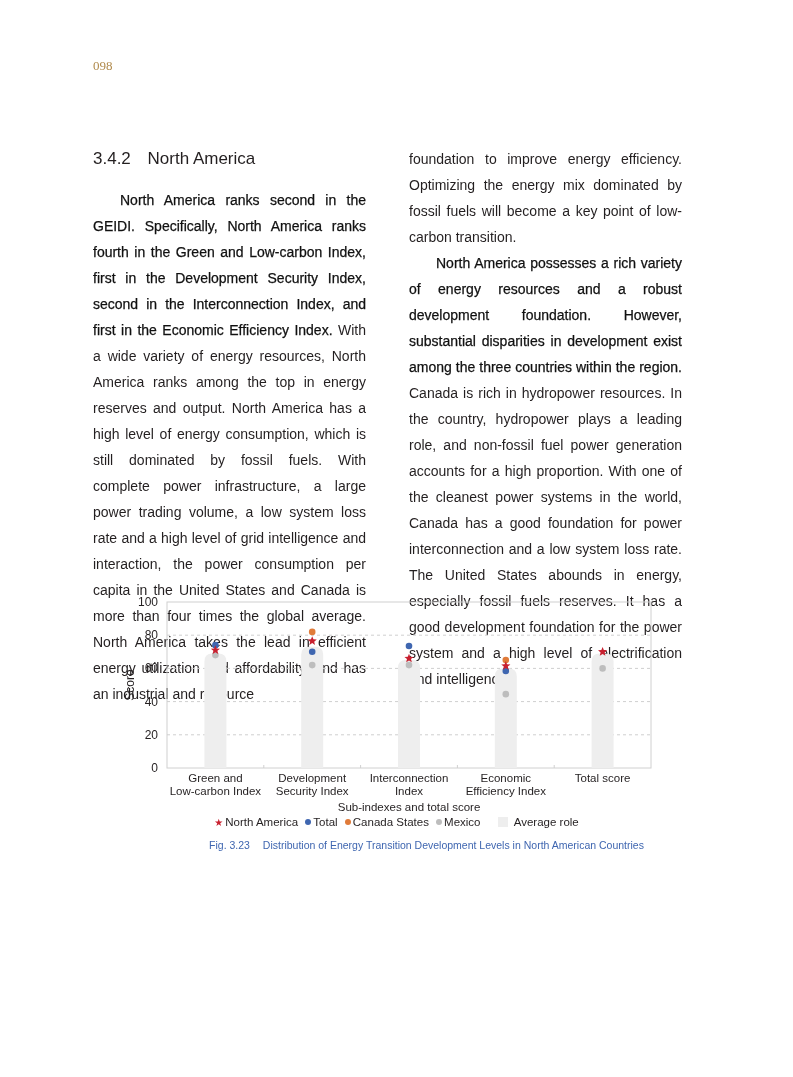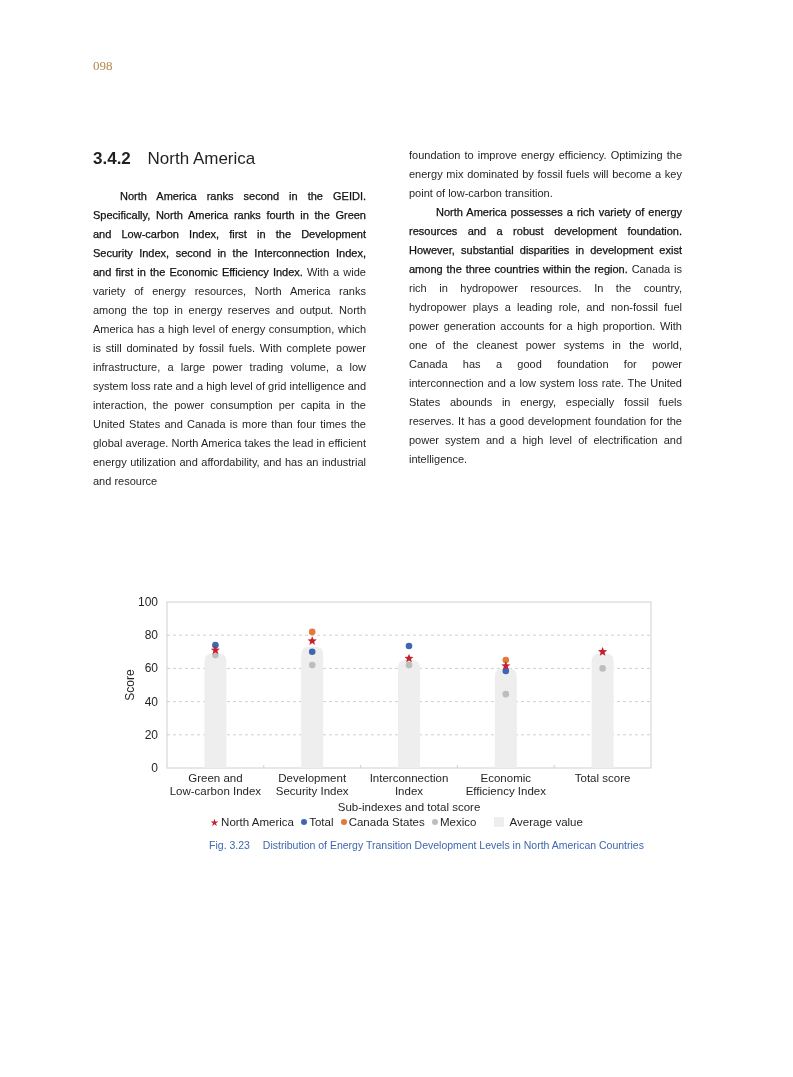--- a/index.html
+++ b/index.html
@@ -1,21 +1,21 @@
 <!DOCTYPE html>
 <html><head>
 <meta charset="utf-8">
 <style>
   html, body { margin:0; padding:0; background:#fff; }
   body { width:793px; height:1077px; position:relative; overflow:hidden;
          font-family:"Liberation Sans", sans-serif; color:#231f20; }
   .page-num { position:absolute; left:93px; top:58px; font-size:13px; color:#b08a4c;font-family:Liberation Serif, serif; }
   .section-title { position:absolute; left:93px; top:149px; font-size:17px; color:#231f20; }
-  .section-title .num { margin-right:12px;font-weight:bold; }
-  .col { position:absolute; width:273px; font-size:11px; line-height:19px; text-align:justify; color:#231f20; }
+  .section-title .num { margin-right:12px; }
+  .col { position:absolute; width:273px; font-size:14px; line-height:26px; text-align:justify; color:#231f20; }
   .col-left { left:93px; top:187px; }
   .col-right { left:409px; top:146px; }
   .col p { margin:0; }
   .indent { text-indent:27px; }
   .strong { color:#111; font-weight:normal; -webkit-text-stroke:0.25px #111; }
   .chart { position:absolute; left:110px; top:590px; width:560px; height:250px; }
   .chart svg { position:absolute; left:0; top:0; }
   .caption { position:absolute; left:0; width:793px; top:839px; text-align:center;
              font-size:10.5px; color:#3f66b0;margin-left:30px; }
   .caption .fig { margin-right:10px; }
@@ -95,19 +95,19 @@
       <text x="492.59999999999997" y="192" text-anchor="middle" font-size="11.5" fill="#231f20" font-family="Liberation Sans, sans-serif">Total score</text>
       <text x="299" y="221" text-anchor="middle" font-size="11.5" fill="#231f20" font-family="Liberation Sans, sans-serif">Sub-indexes and total score</text>
     </svg>
 </div>
 
 <div class="legend">
   <span class="item"><span class="sym star">★</span><span>North America</span></span>
   <span class="item"><span class="sym dot" style="background:#3f66b0"></span><span>Total</span></span>
   <span class="item"><span class="sym dot" style="background:#e07b39"></span><span>Canada States</span></span>
   <span class="item"><span class="sym dot" style="background:#bdbdbd"></span><span>Mexico</span></span>
-  <span class="item"><span class="sym sq"></span><span>Average value</span></span>
+  <span class="item"><span class="sym sq"></span><span>Average role</span></span>
 </div>
 
 <div class="caption">
   <span class="fig">Fig. 3.23</span>
   <span>Distribution of Energy Transition Development Levels in North American Countries</span>
 </div>
 
 </body></html>

